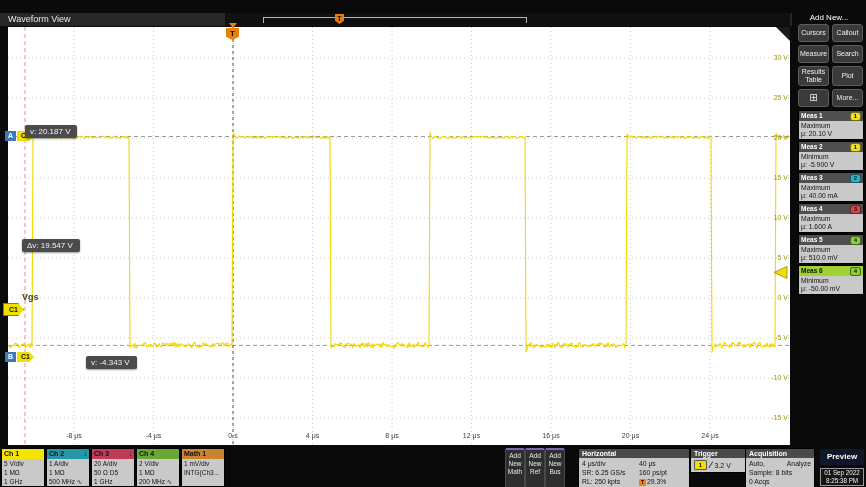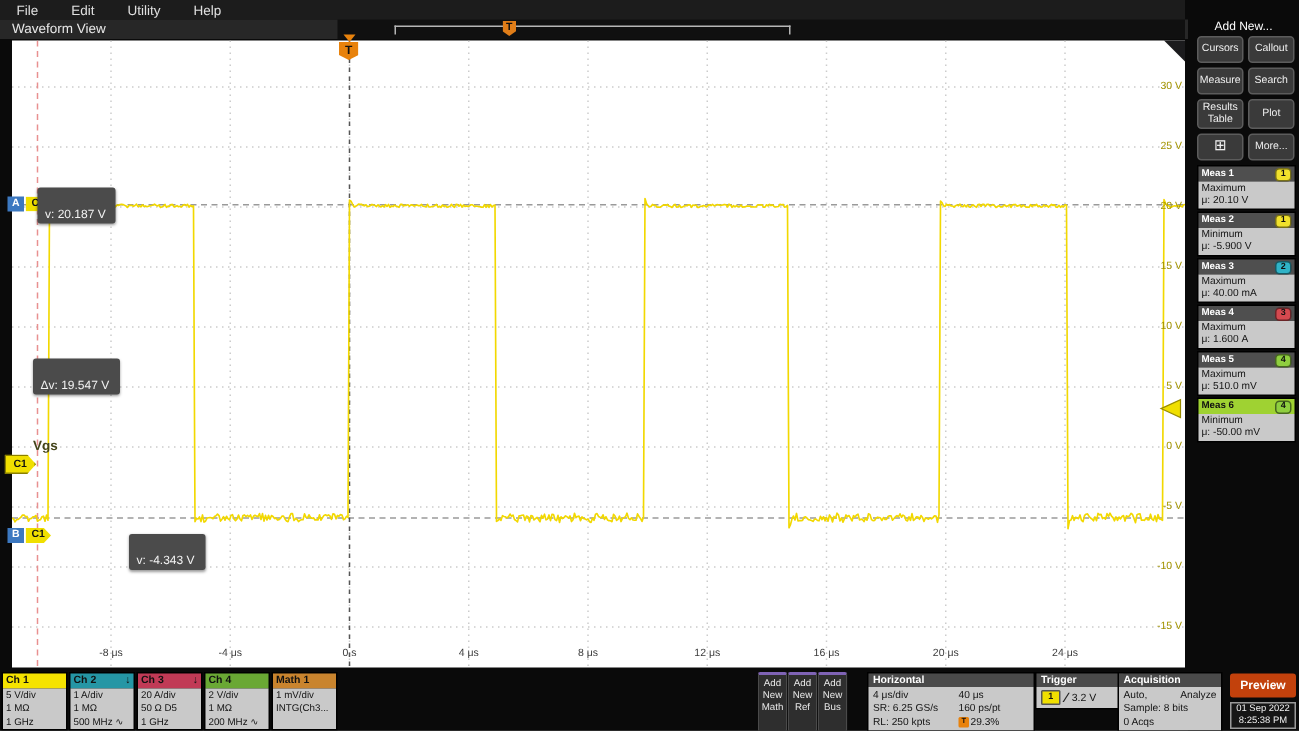--- a/index.html
+++ b/index.html
@@ -18,21 +18,21 @@
   #ruler{left:225px;top:0px;width:565px;height:13px;background:#101010;}
   #bracket{left:38px;top:4px;width:262px;height:5px;border-top:1px solid #b5b5b5;border-left:1px solid #b5b5b5;border-right:1px solid #b5b5b5;}
   #ruler-t{left:110px;top:1px;width:9px;height:10px;background:#e07d18;color:#111;font-size:7px;font-weight:bold;text-align:center;line-height:9px;
     clip-path:polygon(0 0,100% 0,100% 68%,50% 100%,0 68%);}
 
   
   #plot{left:8px;top:27px;width:782px;height:418px;background:#ffffff;}
   #corner{right:0;top:0;width:0;height:0;border-top:14px solid #1b1b1d;border-left:14px solid transparent;}
   .tlabel{position:absolute;color:#3c3c3c;font-size:7px;transform:translateX(-50%);}
   .vlabel{position:absolute;color:#a39400;font-size:7px;right:2px;text-align:right;}
-  .tooltip{position:absolute;background:#4b4b4b;color:#f2f2f2;font-size:8px;padding:13px 7px 2px 5px;border-radius:2px;white-space:nowrap;box-shadow:0 1px 2px rgba(0,0,0,.4);}
+  .tooltip{position:absolute;background:#4b4b4b;color:#f2f2f2;font-size:8px;padding:2px 7px 2px 5px;border-radius:2px;white-space:nowrap;box-shadow:0 1px 2px rgba(0,0,0,.4);}
   #vgs{position:absolute;left:14px;top:265px;color:#44441a;font-size:9px;font-weight:bold;}
   .mk-sq{position:absolute;width:11px;height:10px;background:#3c78c0;color:#fff;font-size:7px;font-weight:bold;text-align:center;line-height:10px;}
   .mk-tag{position:absolute;width:17px;height:10px;background:#f0df00;color:#111;font-size:7px;font-weight:bold;text-align:center;line-height:10px;
     clip-path:polygon(0 0,72% 0,100% 50%,72% 100%,0 100%);}
   #gnd-c1{position:absolute;left:-5px;top:276px;width:19px;height:11px;background:#f0df00;color:#111;font-size:7px;font-weight:bold;text-align:center;line-height:11px;
     clip-path:polygon(0 0,72% 0,100% 50%,72% 100%,0 100%);border:1px solid #8a7f00;}
   #trig-T{position:absolute;left:218px;top:1px;width:13px;height:12px;background:#e8820c;color:#111;font-weight:bold;font-size:8px;text-align:center;line-height:11px;
     clip-path:polygon(0 0,100% 0,100% 72%,50% 100%,0 72%);}
   #trig-tri{position:absolute;left:221px;top:-4px;width:0;height:0;border-left:4px solid transparent;border-right:4px solid transparent;border-top:5px solid #e8820c;}
 
@@ -61,35 +61,29 @@
   .bigbadge{position:absolute;top:2px;border:1px solid #000;}
   .bb-head{background:#4a4a4a;color:#fff;font-size:7px;font-weight:bold;height:9px;line-height:9px;padding:0 3px;}
   .bb-body{background:#c9c9c9;color:#141414;font-size:6.8px;line-height:9px;padding:1px 3px;}
   .h-row{display:grid;grid-template-columns:57px auto;}
   #trigbadge{left:690px;width:58px;}
   .trig-row{display:flex;align-items:center;gap:3px;padding:2px 3px;background:#c9c9c9;font-size:7px;color:#141414;}
   .trig-chip{width:11px;height:8px;background:#f0df00;border:1px solid #555;border-radius:1px;font-size:6px;font-weight:bold;text-align:center;line-height:8px;}
   .slope{font-size:9px;color:#222;font-weight:bold;}
   #acqbadge{left:745px;width:68px;}
   .acq-row1{display:flex;justify-content:space-between;}
-  #preview{left:820px;top:3px;width:44px;height:16px;background:#c2410c;border-radius:2px;color:#fff;font-size:8px;font-weight:bold;text-align:center;line-height:16px;}
+  #preview{left:820px;top:3px;width:44px;height:16px;background:#0f172a;border-radius:2px;color:#fff;font-size:8px;font-weight:bold;text-align:center;line-height:16px;}
   #datetime{left:820px;top:22px;width:42px;height:16px;background:#161616;border:1px solid #9a9a9a;color:#f0f0f0;font-size:6.3px;text-align:center;line-height:8px;}
   .ticon{display:inline-block;width:7px;height:7px;background:#e8820c;color:#111;font-size:5px;font-weight:bold;text-align:center;line-height:7px;vertical-align:middle;margin-right:1px;border-radius:1px;}
 </style>
 </head>
 <body>
 
 <div id="app">
 
-  <div id="menubar" class="abs">
-      <span class="menu-item">File</span>
-      <span class="menu-item">Edit</span>
-      <span class="menu-item">Utility</span>
-      <span class="menu-item">Help</span>
-    </div>
   <div id="brand" class="abs">Tektronix</div>
 
   <div id="tabbar" class="abs">
     <span id="tabtitle" class="abs">Waveform View</span>
     <div id="ruler" class="abs">
       <div id="bracket" class="abs"></div>
       <div id="ruler-t" class="abs">T</div>
     </div>
   </div>
 

